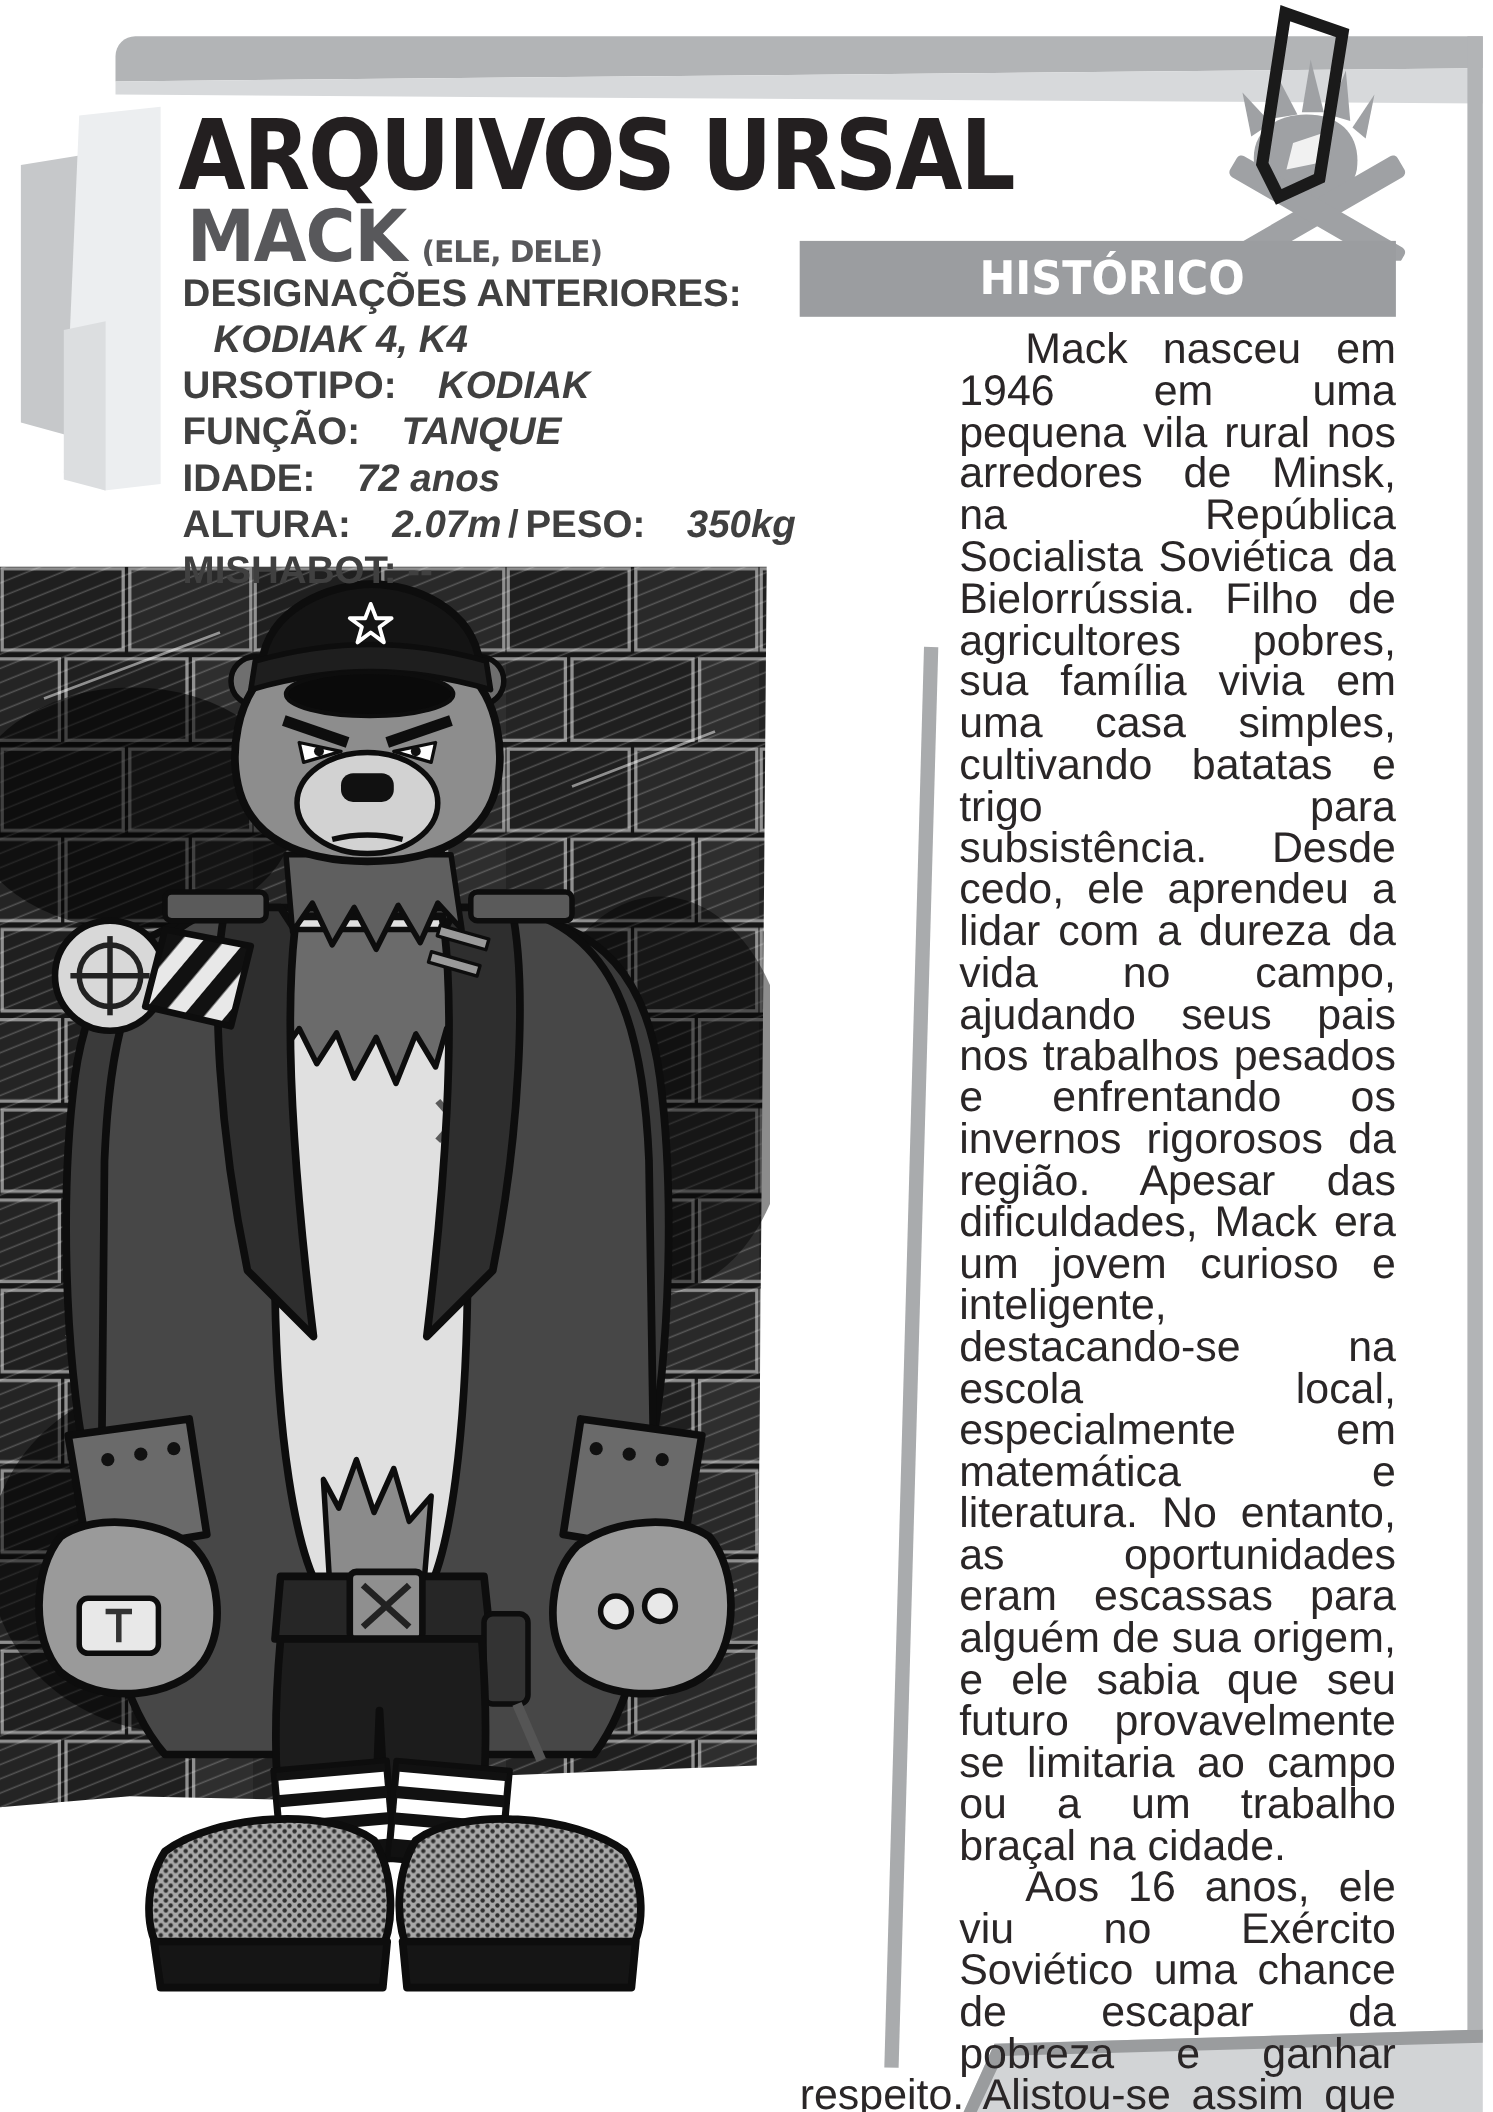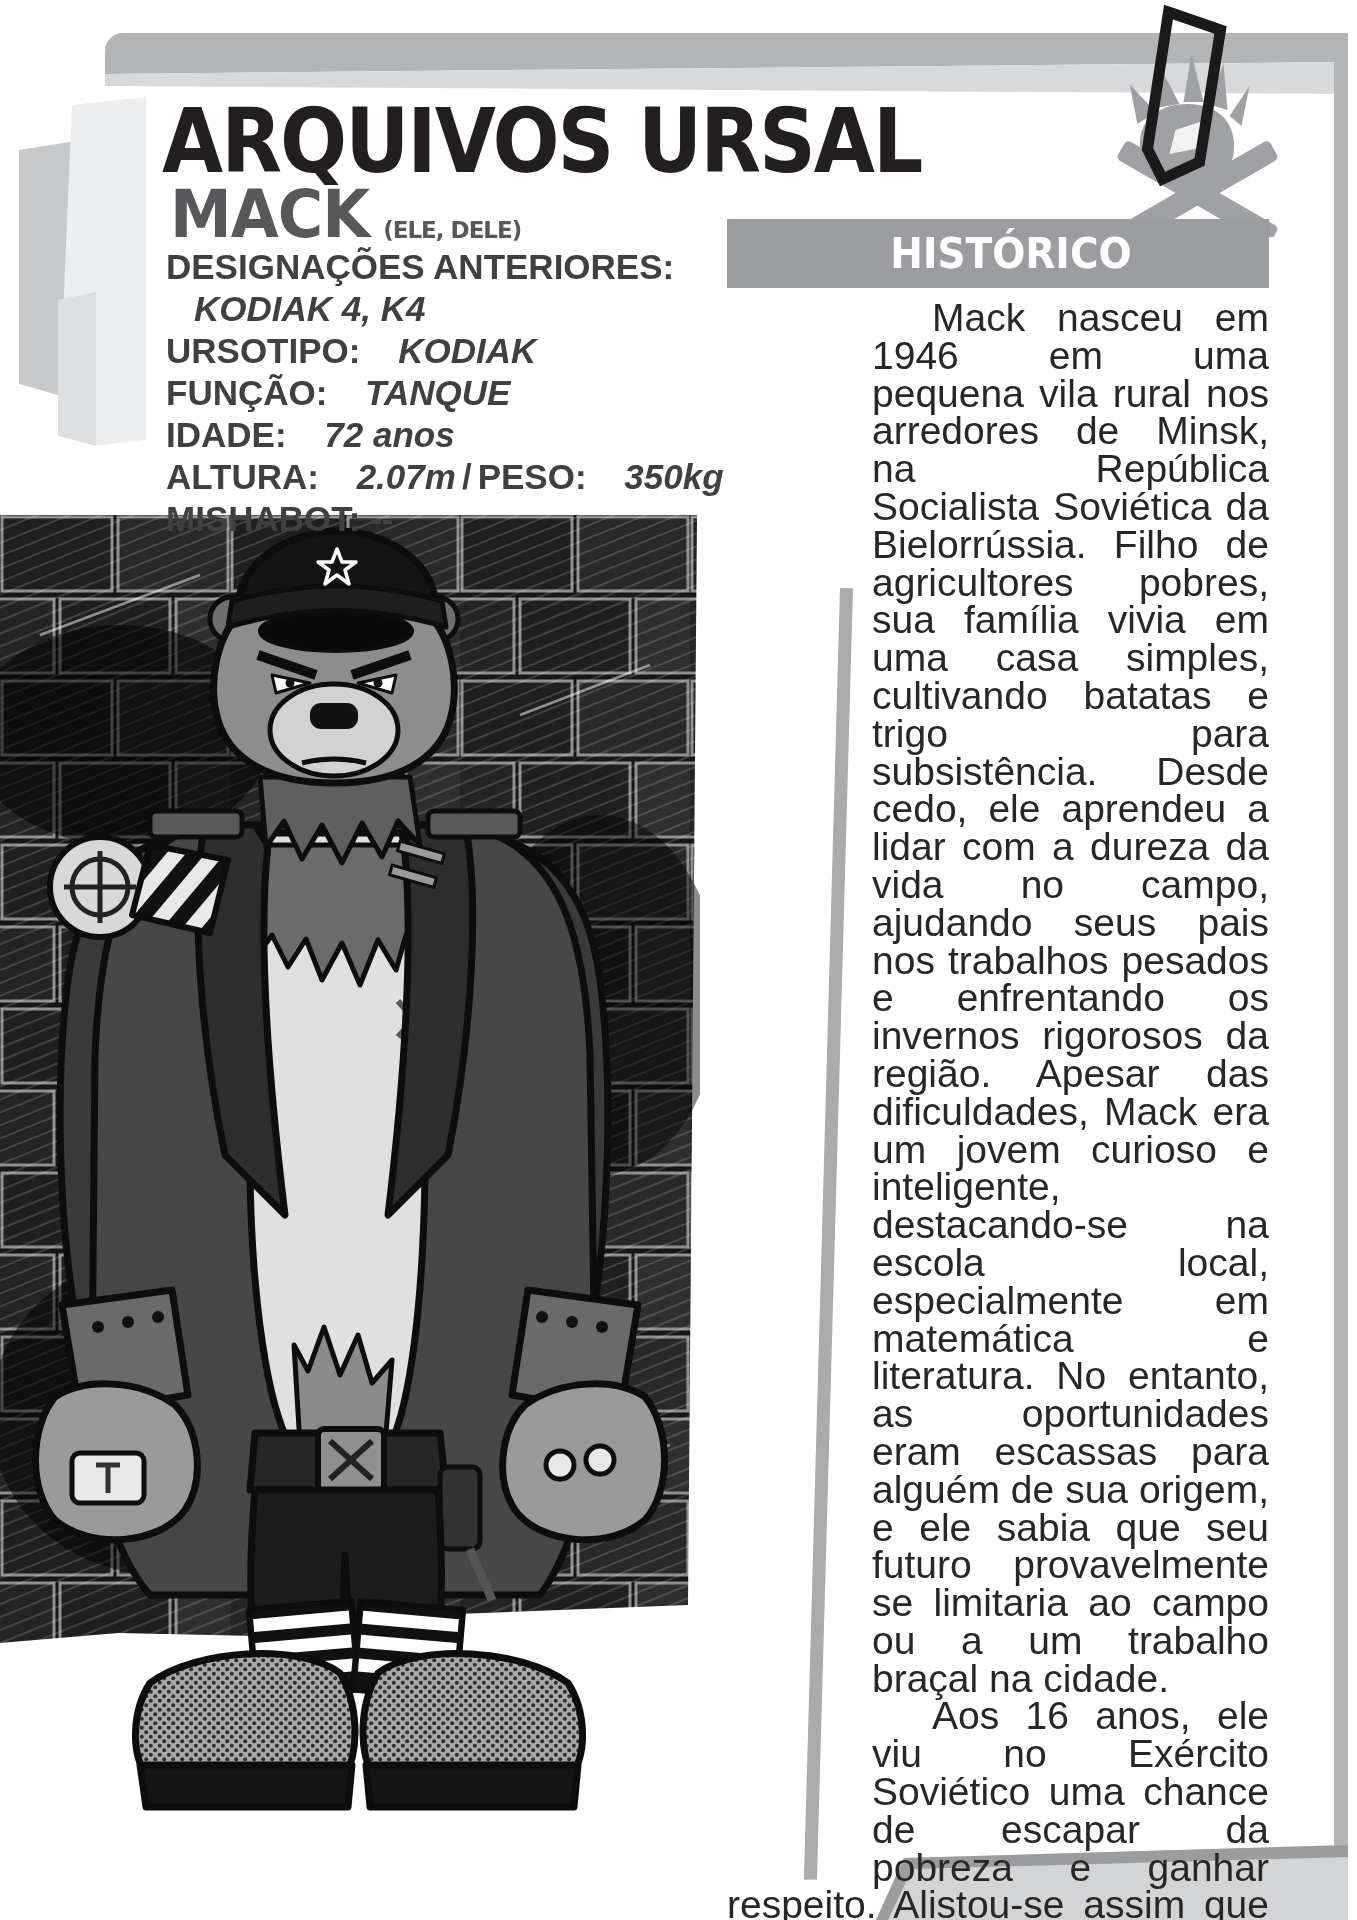--- a/index.html
+++ b/index.html
@@ -19,21 +19,21 @@
     left:162px;top:90px;font-size:79px;color:#231f20;z-index:3;white-space:nowrap;
   }
   #logo{left:1085px;top:2px;width:225px;height:235px;z-index:3;}
   
   #name-row{left:170px;top:180px;z-index:3;white-space:nowrap;}
   #char-name{
     font-family:"DejaVu Sans",sans-serif;font-weight:bold;font-size:62px;
     color:#58585b;letter-spacing:-1px;display:inline-block;transform:scaleY(1.05);transform-origin:bottom left;
   }
   #char-pronouns{
-    font-family:"DejaVu Sans",sans-serif;font-weight:bold;font-size:23px;
+    font-family:"DejaVu Sans",sans-serif;font-weight:bold;font-size:27px;
     color:#58585b;margin-left:14px;letter-spacing:-1px;
   }
   #stats{left:166px;top:246px;z-index:3;font-size:35px;line-height:42px;
     font-weight:bold;color:#404040;white-space:nowrap;}
   #stats .it{font-style:italic;margin-left:28px;}
   #stats .sep{margin:0 6px;}
   
   #section-bar{
     left:727px;top:219px;width:542px;height:69px;background:#9b9da0;z-index:3;
     display:flex;align-items:center;justify-content:center;

